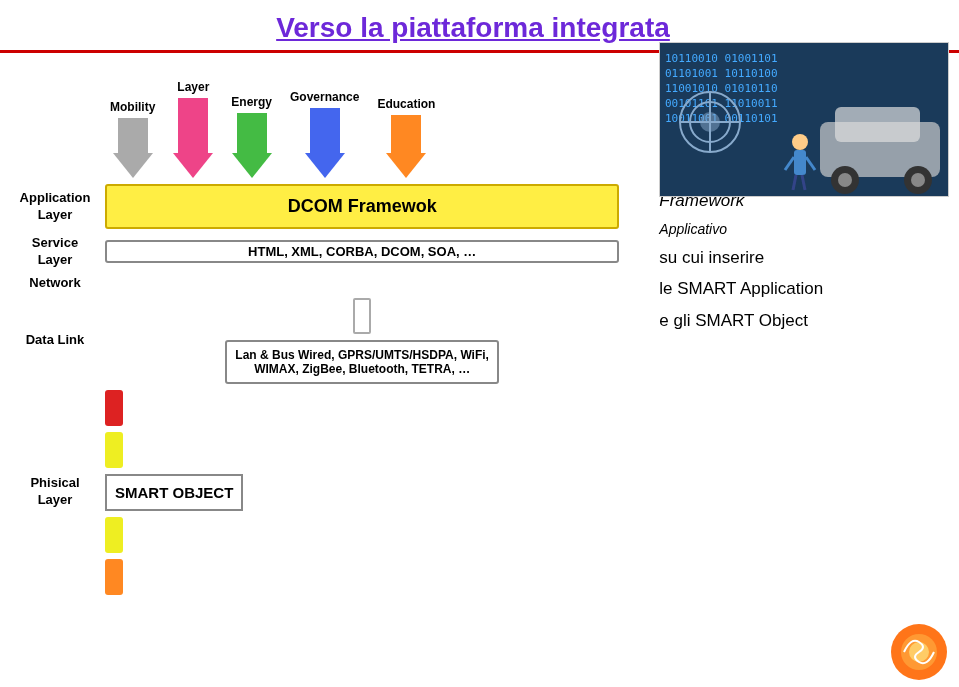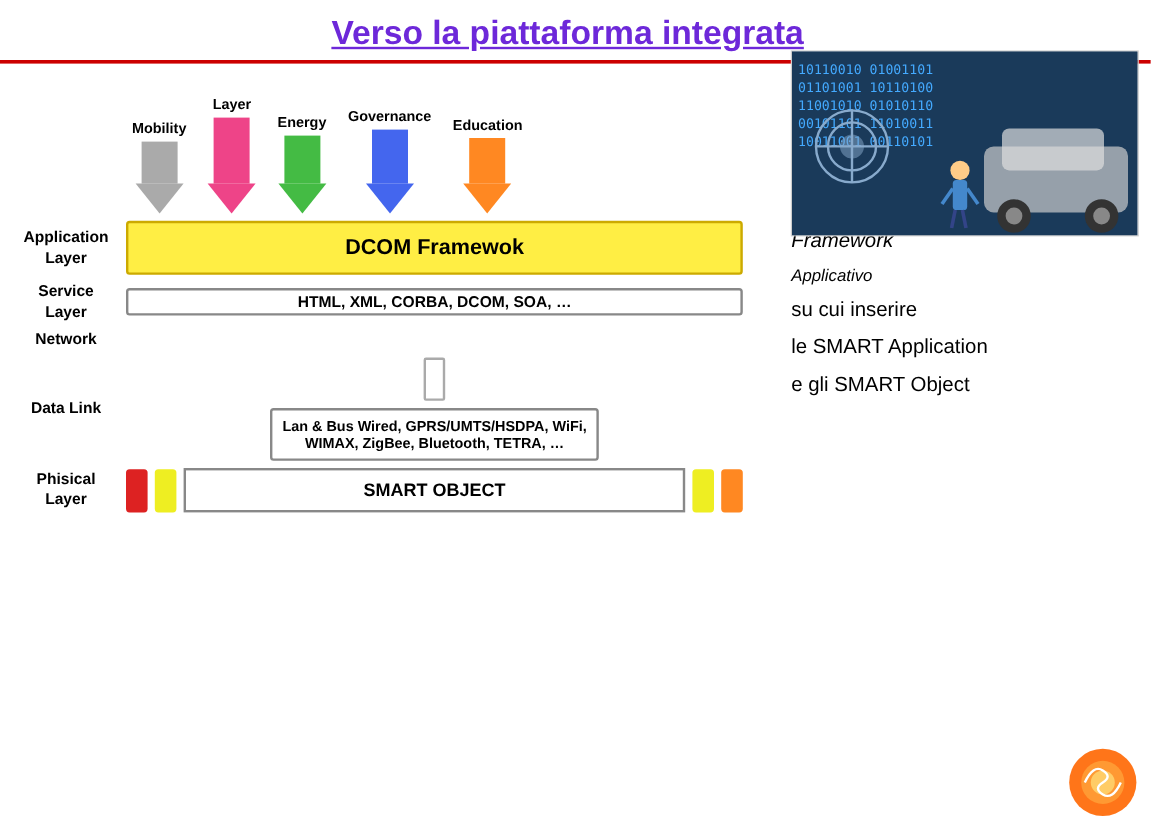--- a/index.html
+++ b/index.html
@@ -177,22 +177,22 @@
       width: 90px;
       text-align: center;
       font-size: 13px;
       font-weight: bold;
       line-height: 1.3;
     }
 
     .phisical-content {
       flex: 1;
       display: flex;
-      flex-direction: row;
-      align-items: flex-end;
+      flex-direction: column;
+      align-items: flex-start;
       gap: 6px;
       margin-left: 5px;
       margin-right: 10px;
     }
 
     .small-rect {
       width: 18px;
       height: 36px;
       border-radius: 3px;
     }

